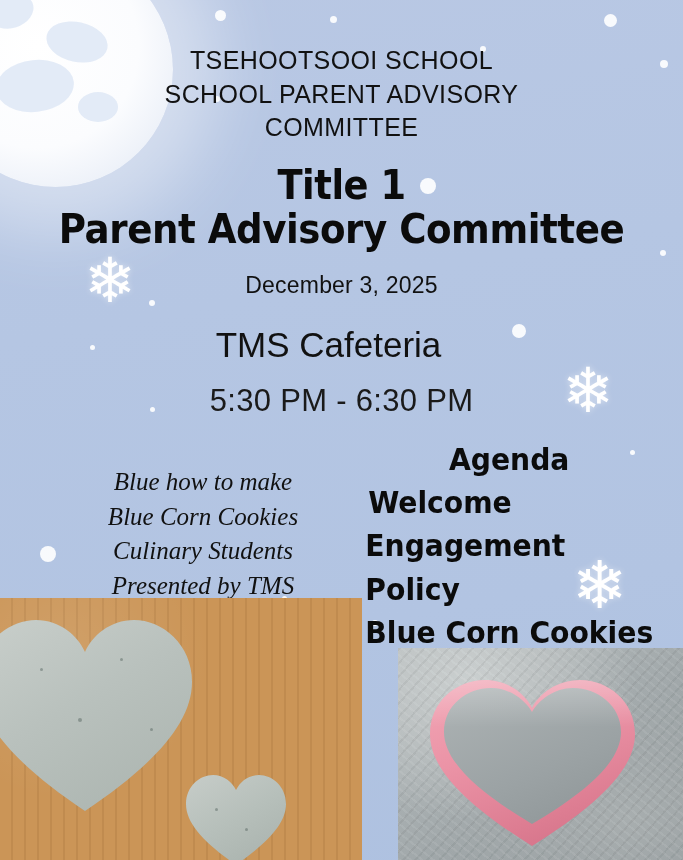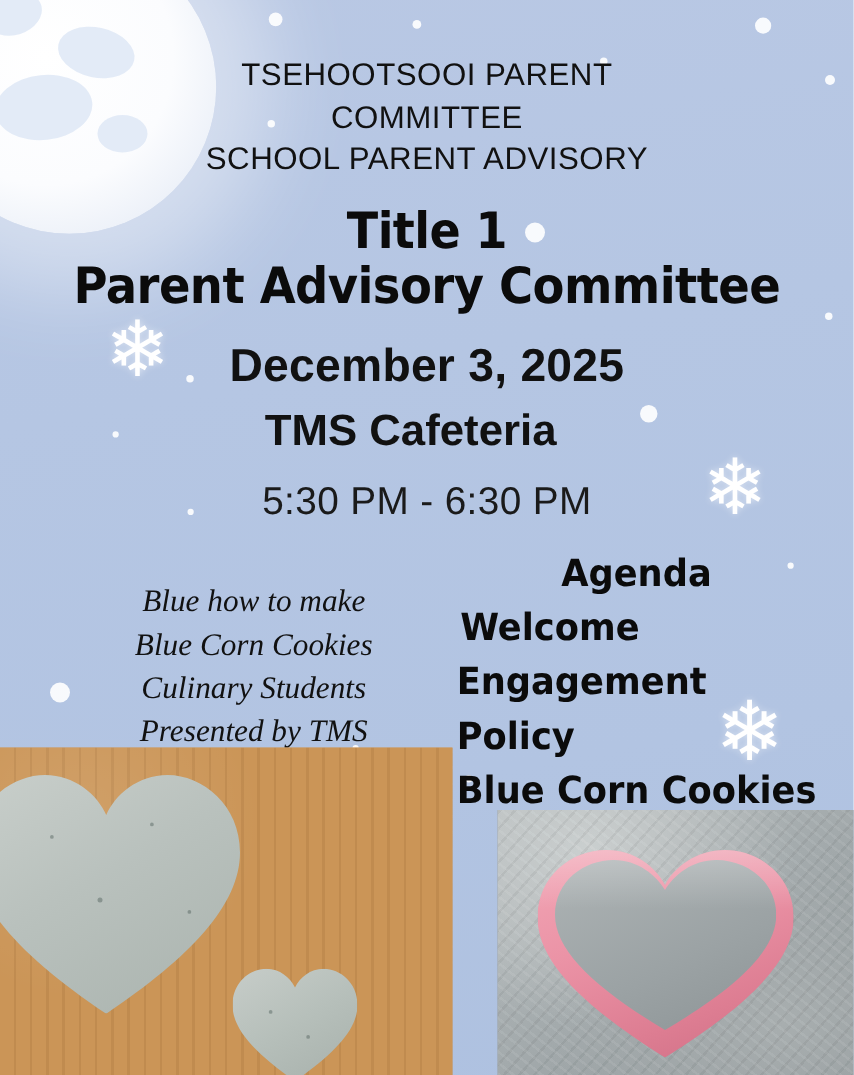--- a/index.html
+++ b/index.html
@@ -94,32 +94,32 @@
     letter-spacing: -0.5px;
     transform: scaleX(0.93);
   }
   .dateline {
     position: absolute;
     left: 0;
     top: 272px;
     width: 683px;
     text-align: center;
     color: #111111;
-    font-weight: bold;
-    font-size: 37px;
+    font-weight: normal;
+    font-size: 23px;
     letter-spacing: 0.2px;
   }
   .place {
     position: absolute;
     left: 0;
     top: 325px;
     width: 657px;
     text-align: center;
     color: #111111;
-    font-weight: bold;
+    font-weight: normal;
     font-size: 35px;
   }
   .time {
     position: absolute;
     left: 0;
     top: 383px;
     width: 683px;
     text-align: center;
     color: #1a1a1a;
     font-size: 31px;
@@ -286,23 +286,23 @@
   <div class="dot" style="left:660px; top:250px; width:6px; height:6px;"></div>
   <div class="dot" style="left:630px; top:450px; width:5px; height:5px;"></div>
   <div class="dot" style="left:372px; top:620px; width:6px; height:6px;"></div>
 
   <div class="flake" style="left:84px; top:250px; font-size:62px;">❄</div>
   <div class="flake" style="left:562px; top:360px; font-size:62px;">❄</div>
   <div class="flake" style="left:300px; top:630px; font-size:58px;">❄</div>
   <div class="flake" style="left:572px; top:552px; font-size:66px;">❄</div>
 
   <div class="hdr">
-    <div>TSEHOOTSOOI PARENT</div>
+    <div>TSEHOOTSOOI SCHOOL</div>
+    <div>SCHOOL PARENT ADVISORY</div>
     <div>COMMITTEE</div>
-    <div>SCHOOL PARENT ADVISORY</div>
   </div>
 
   <div class="title1">Title 1</div>
   <div class="title2">Parent Advisory Committee</div>
 
   <div class="dateline">December 3, 2025</div>
   <div class="place">TMS Cafeteria</div>
   <div class="time">5:30 PM - 6:30 PM</div>
 
   <div class="learn">

